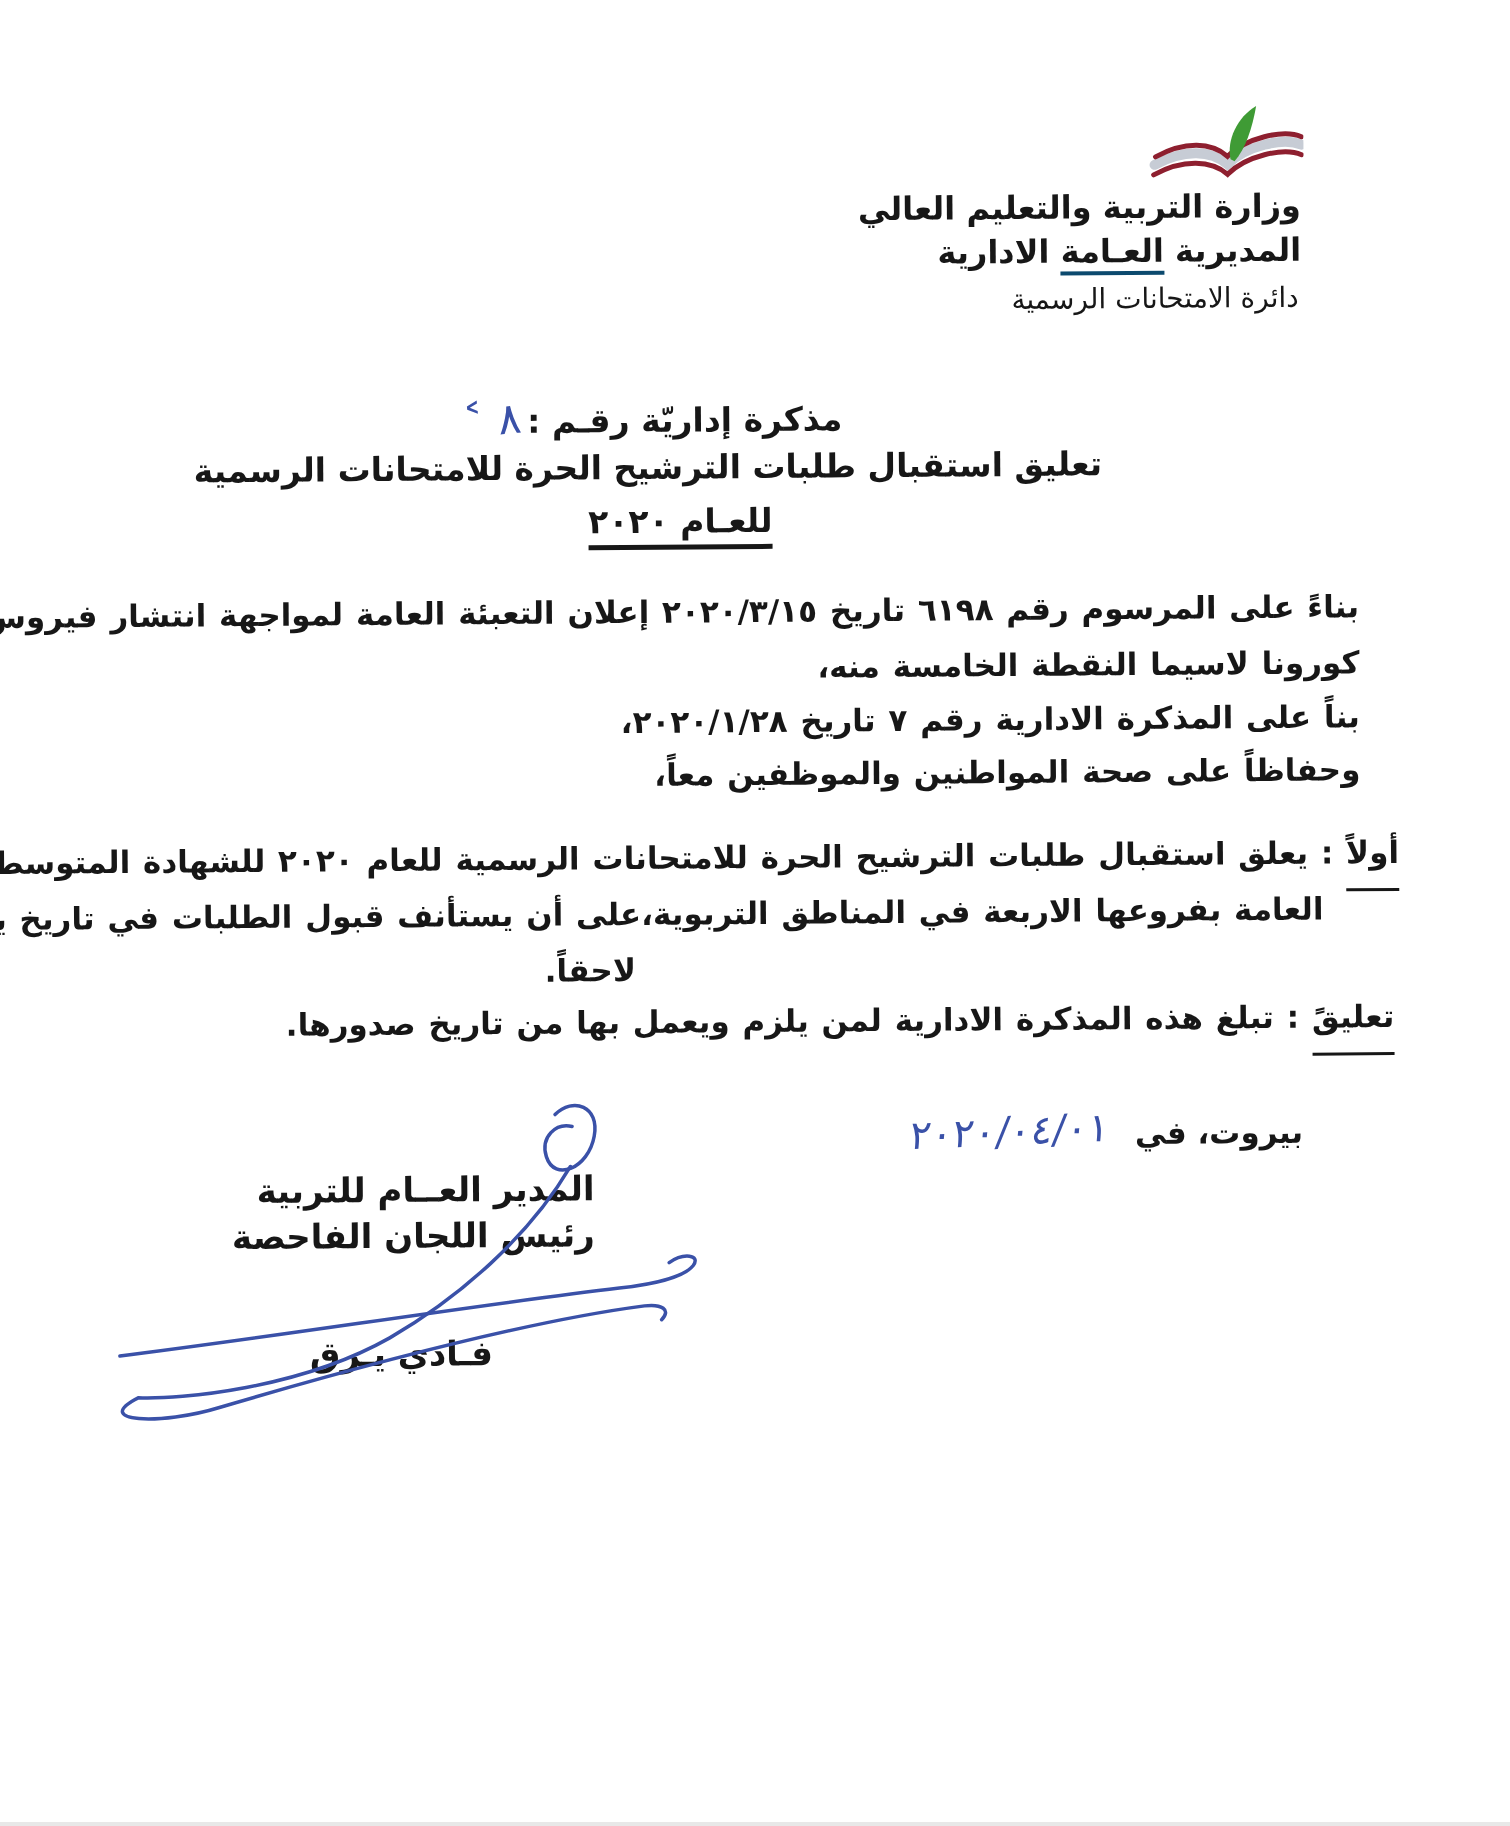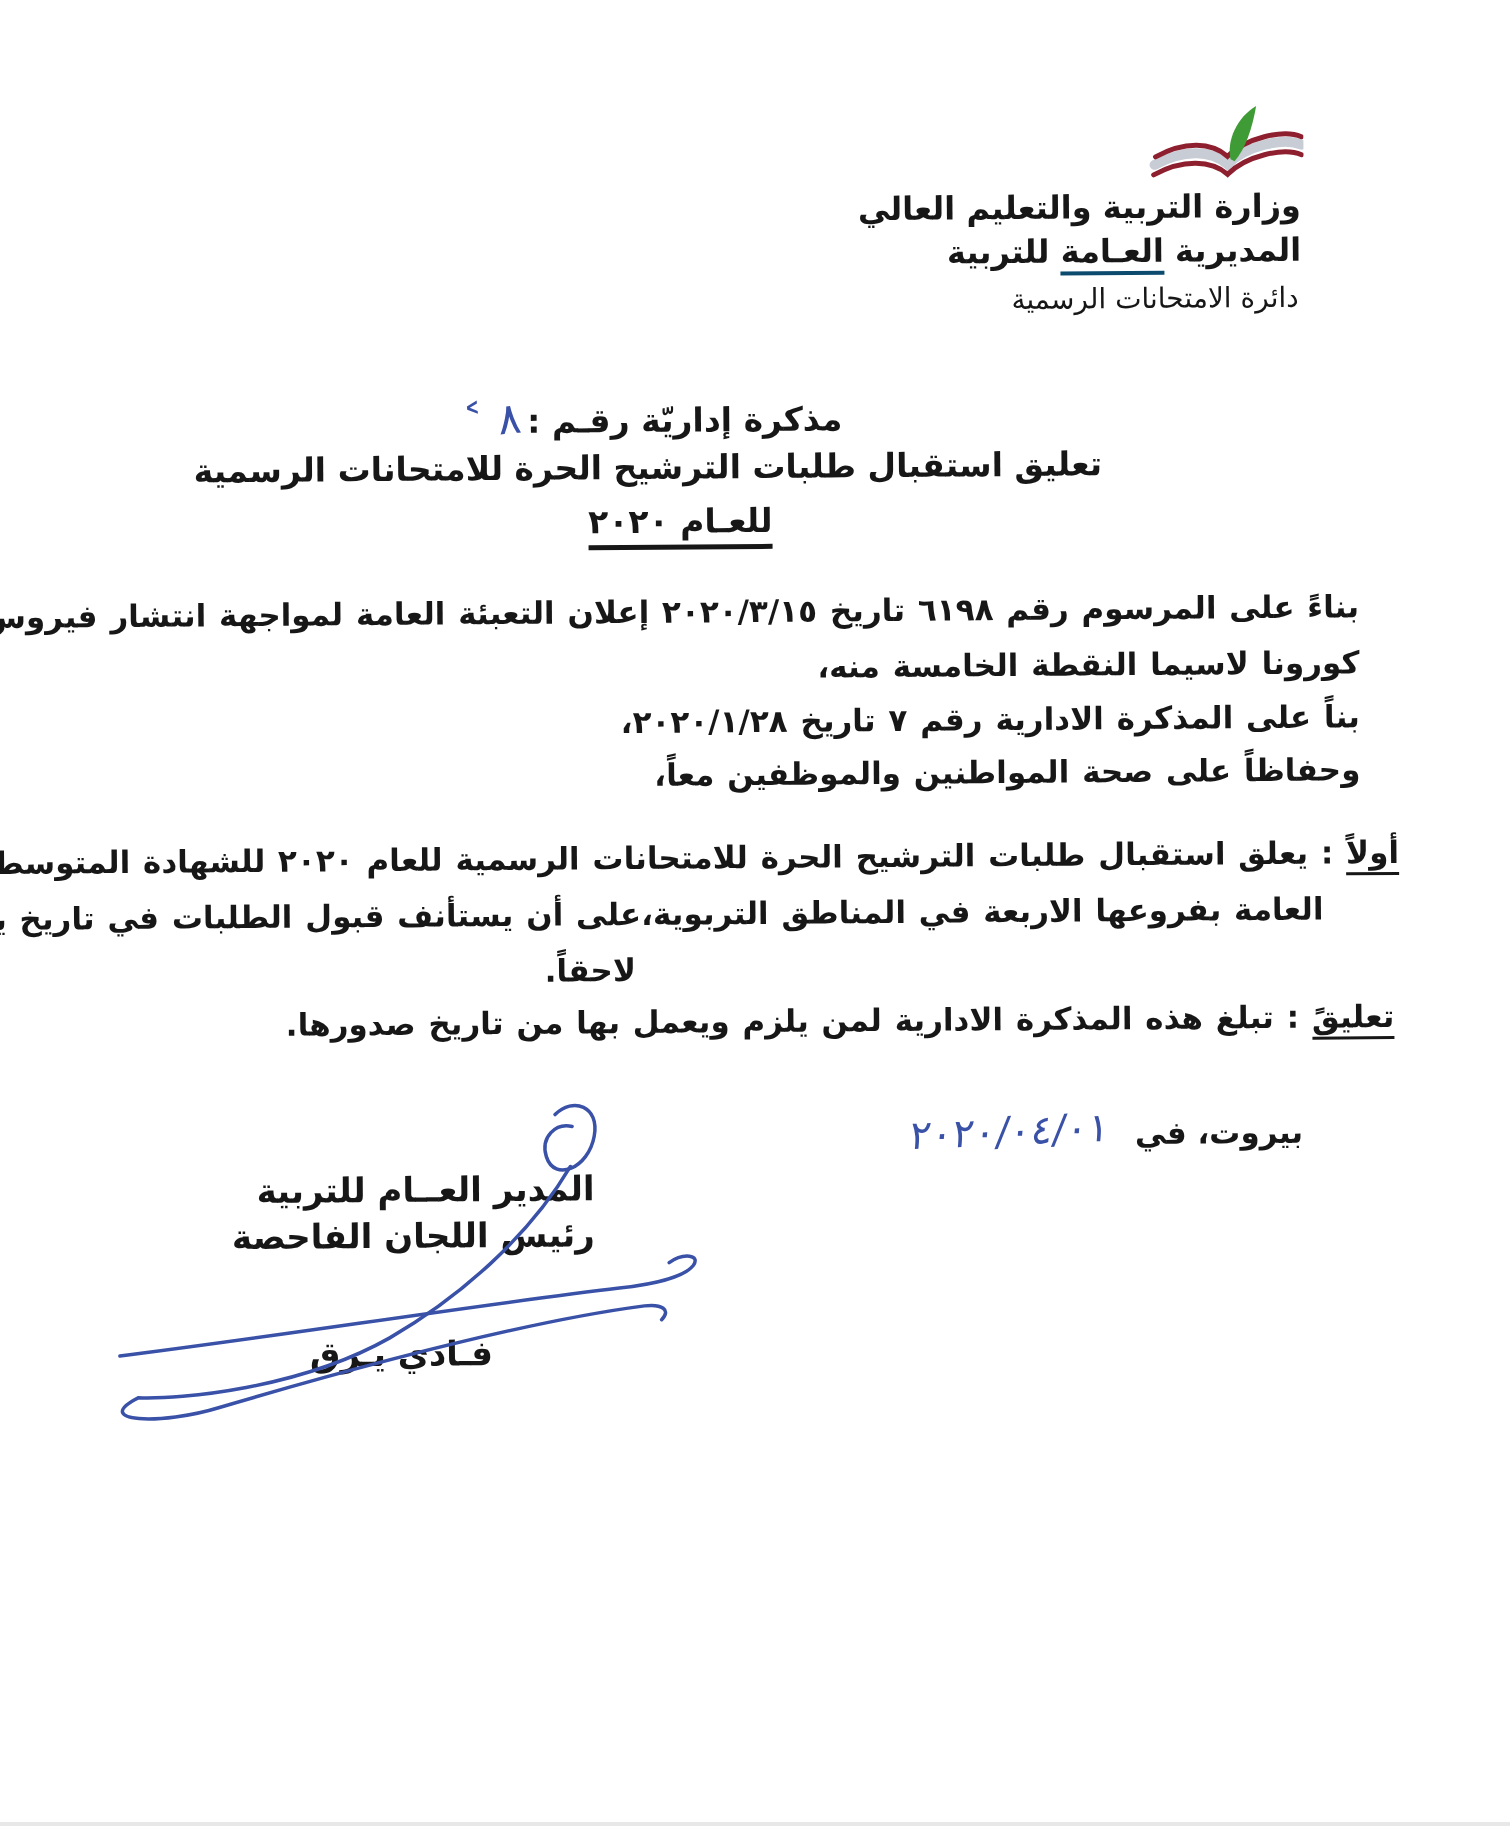--- a/index.html
+++ b/index.html
@@ -28,21 +28,21 @@
   
   .body-line{font-size:31px;font-weight:700;word-spacing:2px;}
   .p1{top:592px;right:150px;}
   .p2{top:648px;right:150px;}
   .p3{top:702px;right:150px;}
   .p4{top:755px;right:150px;}
   .f1{top:838px;right:112px;}
   .f2{top:894px;right:188px;}
   .f3{top:950px;right:876px;margin-left:9px;}
   .s1{top:1002px;right:118px;}
-  .clause-label{border-bottom:3px solid #171717;padding-bottom:2px;}
+  .clause-label{border-bottom:3px solid #171717;padding-bottom:18px;}
   
   .dateline{top:1108px;right:210px;font-size:31px;font-weight:700;}
   .hw{color:var(--ink,#3a51a8);}
   .date-hand{
     display:inline-block;font-size:40px;font-weight:400;
     transform:skewX(-8deg) rotate(-2deg);
     margin-right:26px;letter-spacing:1px;
   }
   .memo-num{
     display:inline-block;font-size:43px;font-weight:400;
@@ -64,21 +64,21 @@
 
     <svg class="logo-svg" width="160" height="95" viewBox="0 0 160 95" aria-hidden="true">
       <path d="M11,62 C41,46 68,48 84,62 C102,44 140,35 158,43" fill="none" stroke-width="10" stroke-linecap="round" stroke="#c7ccd5"></path>
       <path d="M12,54 C42,38 68,40 84,54 C102,36 140,27 158,35" fill="none" stroke-width="5" stroke-linecap="round" stroke="#8e1f2f"></path>
       <path d="M10,72 C40,56 68,58 84,72 C102,54 140,45 158,53" fill="none" stroke-width="5" stroke-linecap="round" stroke="#8e1f2f"></path>
       <path d="M87,57 C83,38 94,15 113,4 C109,26 102,47 91,59 Z" fill="#3f9b35"></path>
     </svg>
 
     <div class="abs h1">وزارة التربية والتعليم العالي</div>
     <div class="abs h2">
-      <span>المديرية </span><span class="u-dir">العـامة</span><span> للتربية</span>
+      <span>المديرية </span><span class="u-dir">العـامة</span><span> الادارية</span>
     </div>
     <div class="abs h3">دائرة الامتحانات الرسمية</div>
 
     <div class="abs t1">
       <span>مذكرة إداريّة رقـم :</span><span class="hw memo-num">٨ ˂</span>
     </div>
     <div class="abs t2">تعليق استقبال طلبات الترشيح الحرة للامتحانات الرسمية</div>
     <div class="abs t3">
       <span class="u-year">للعـام ٢٠٢٠</span>
     </div>

